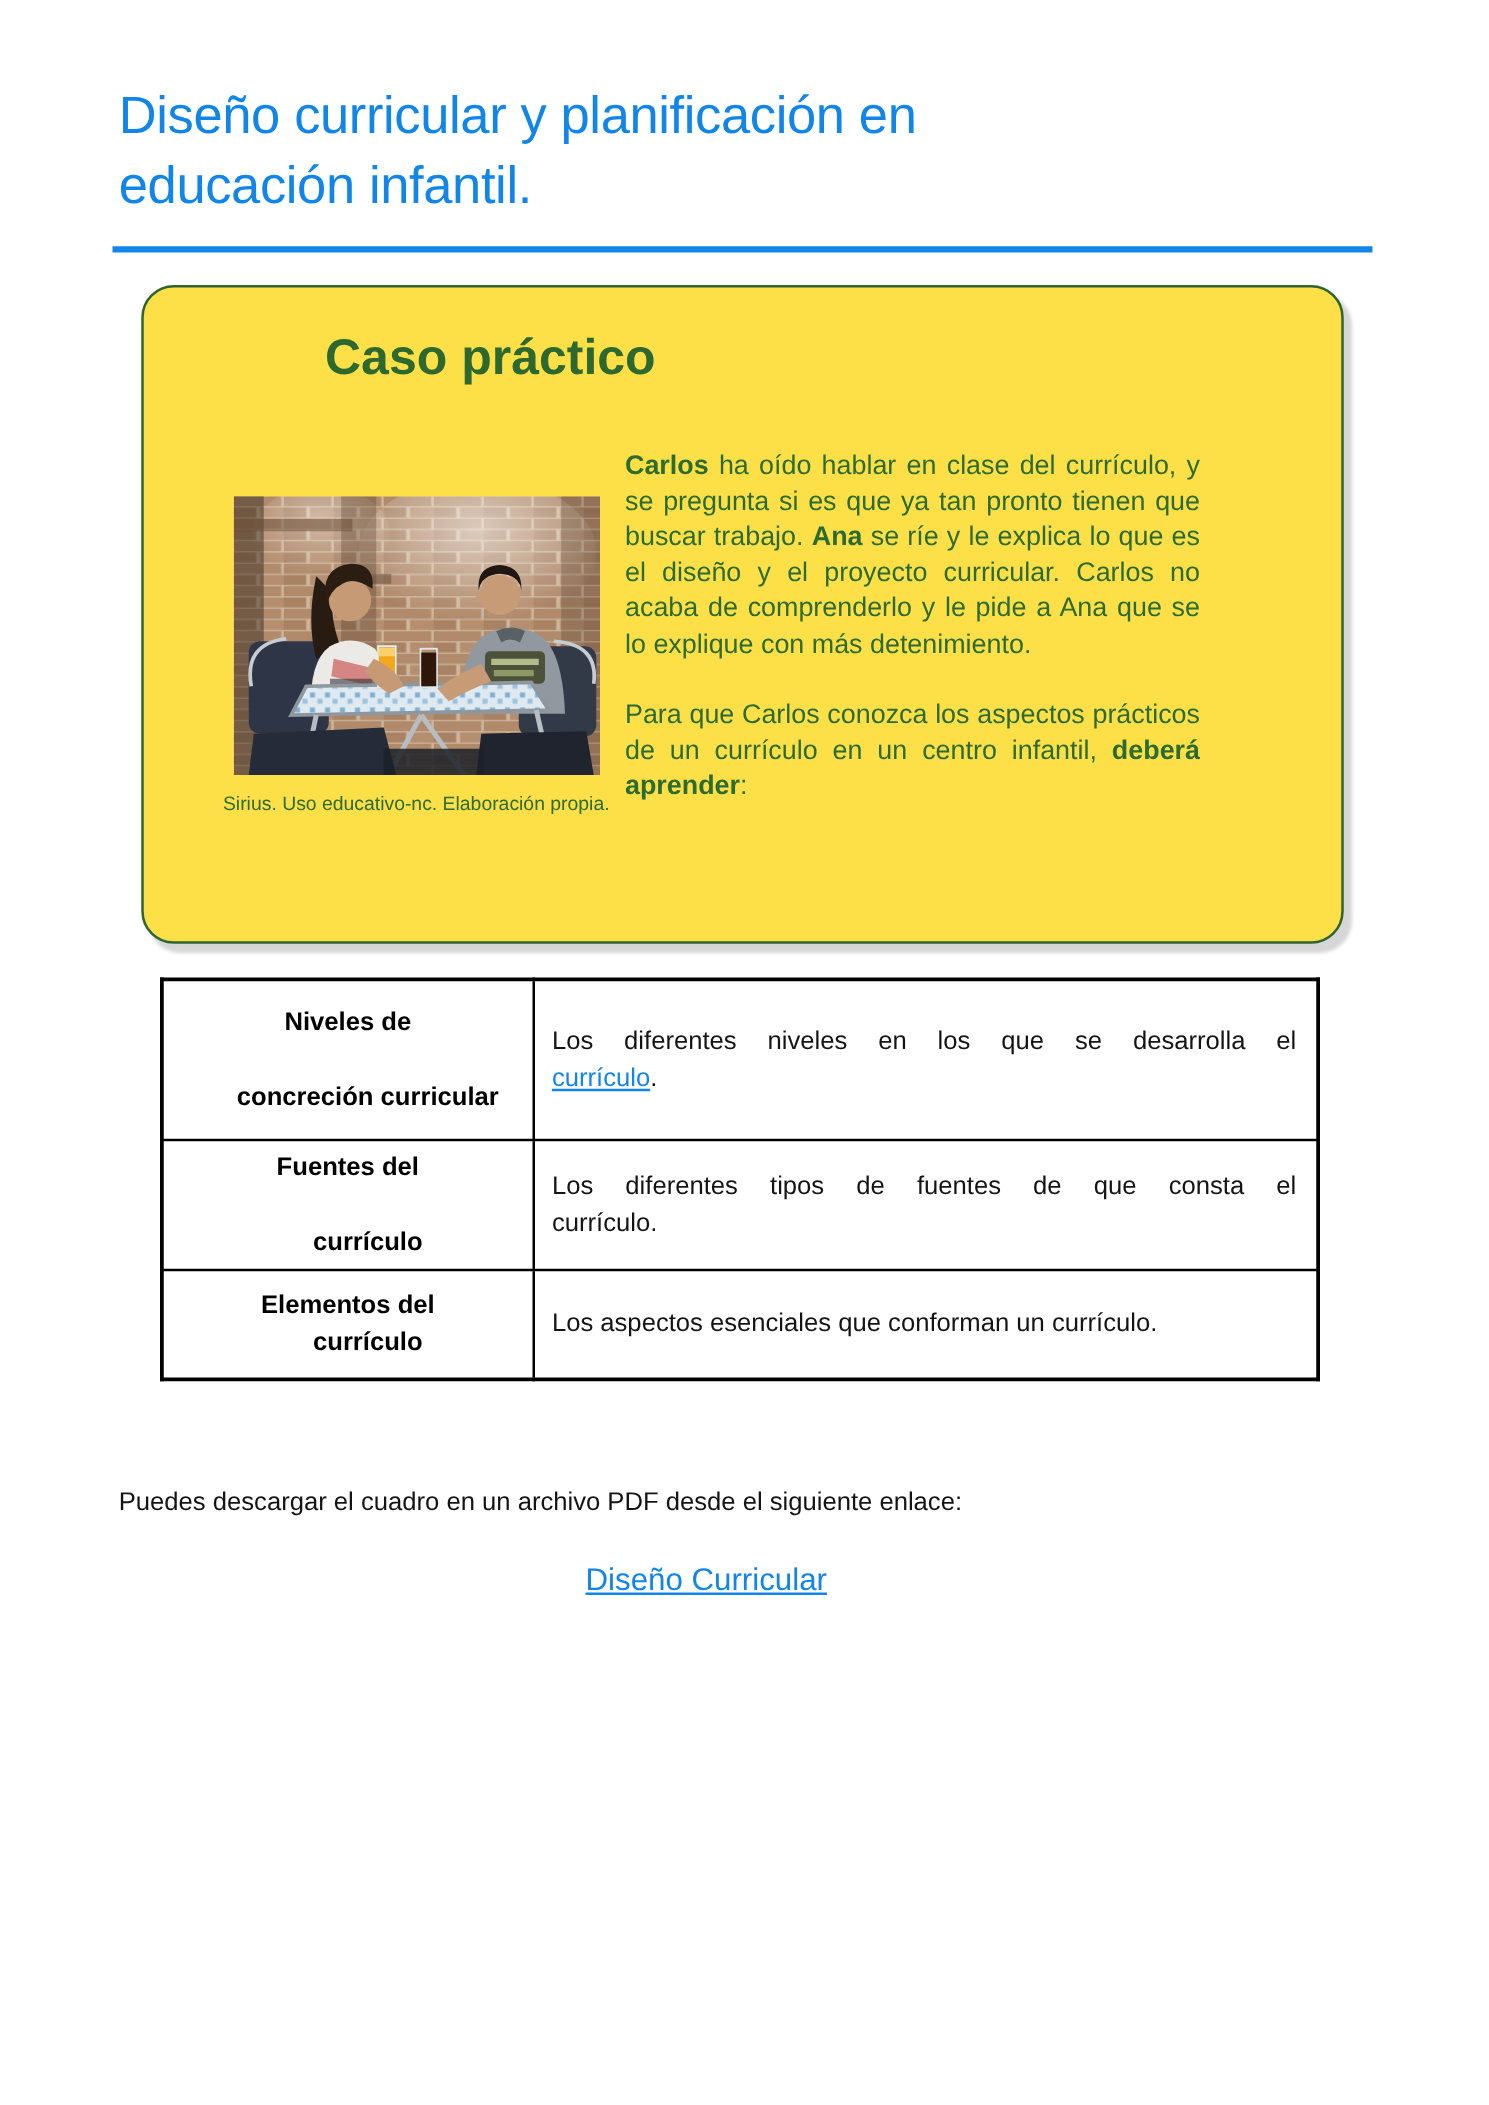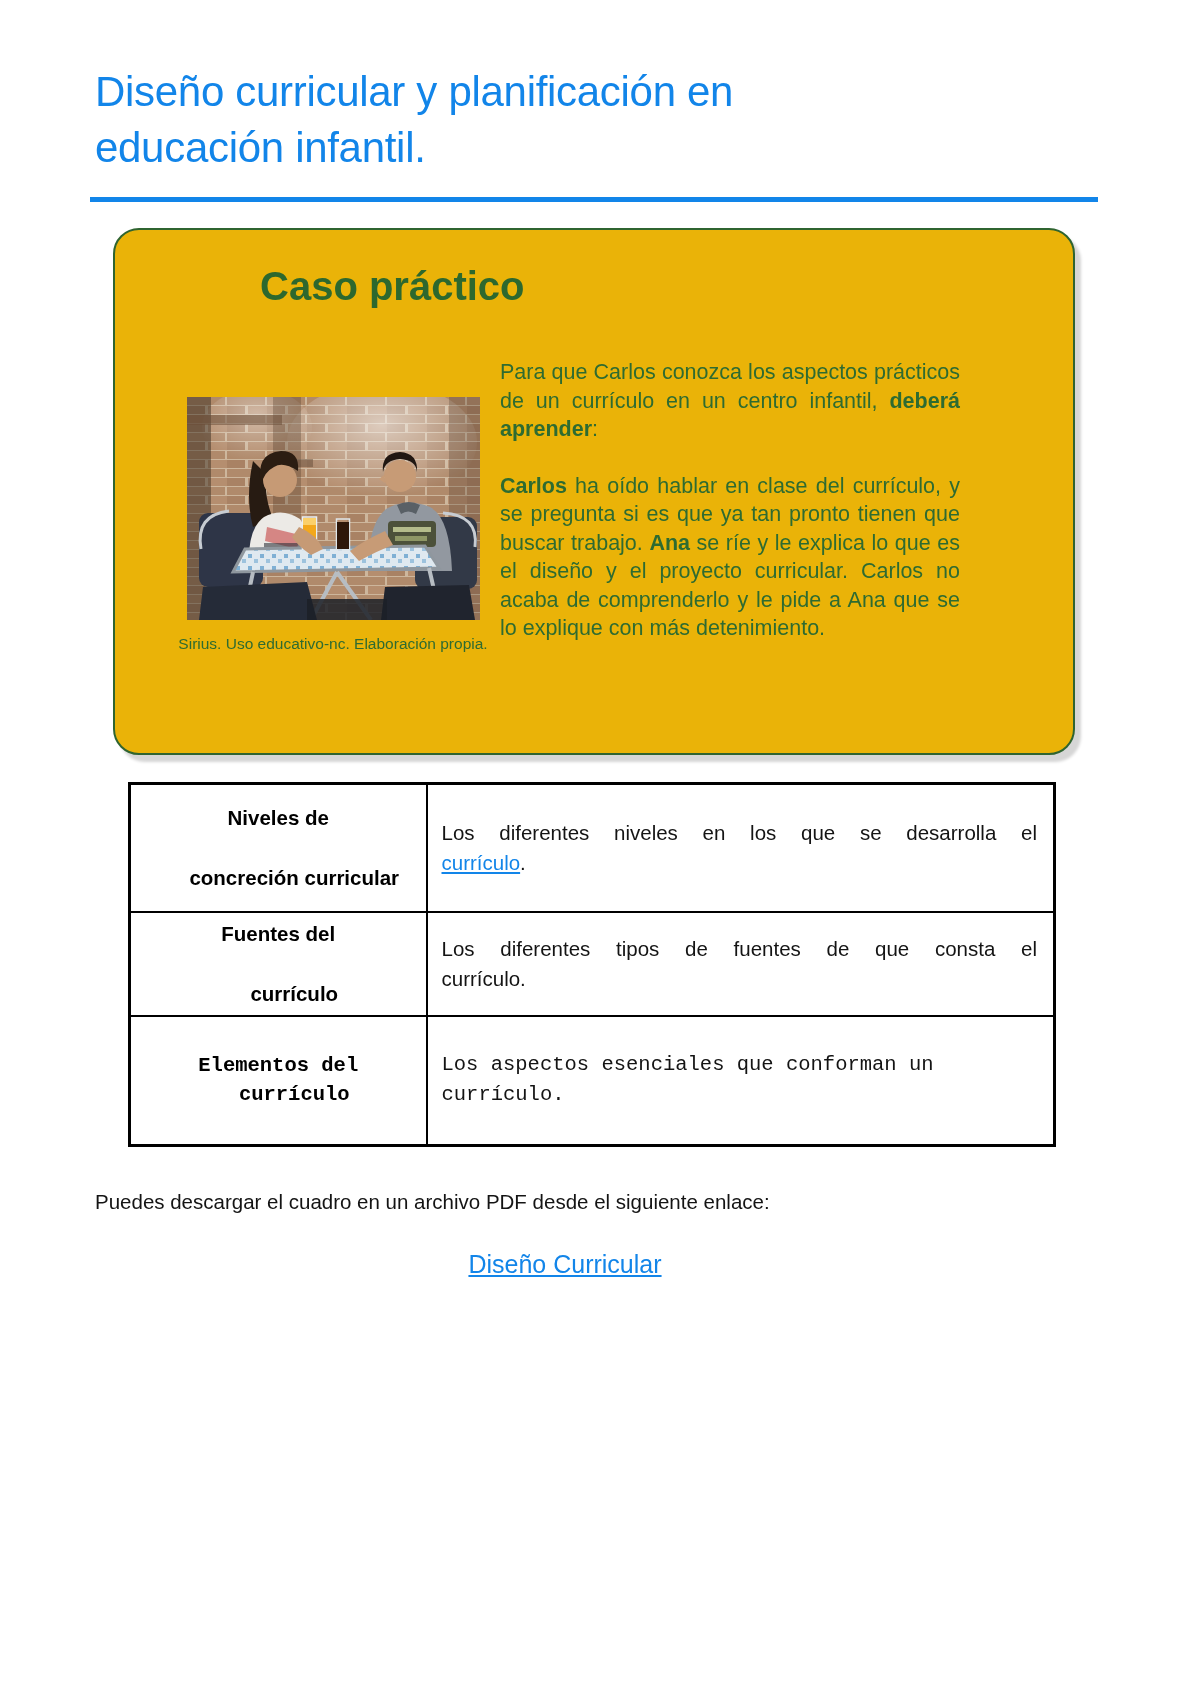--- a/index.html
+++ b/index.html
@@ -17,21 +17,21 @@
   .page{position:absolute;inset:0;}
   .title{
     position:absolute;left:95px;top:64px;margin:0;
     font-size:42px;line-height:1.34;font-weight:normal;color:var(--blue);
     letter-spacing:-0.3px;
   }
   .rule{position:absolute;left:90px;top:197px;width:1008px;height:5px;background:var(--blue);}
 
   .case-box{
     position:absolute;left:113px;top:228px;width:958px;height:523px;
-    background:#eab308;border:2px solid var(--border-green);border-radius:26px;
+    background:#fde047;border:2px solid var(--border-green);border-radius:26px;
     box-shadow:6px 7px 3px #d6d6d6;
   }
   .case-heading{
     position:absolute;left:145px;top:34px;margin:0;
     font-size:40px;font-weight:bold;color:#2d682e;
   }
   .photo{
     position:absolute;left:72px;top:167px;width:293px;height:223px;margin:0;
   }
   .photo svg{display:block;}
@@ -46,21 +46,21 @@
   .case-text p{margin:0;}
   .case-text p + p{margin-top:28px;}
 
   table.summary{
     position:absolute;left:128px;top:782px;width:928px;
     border-collapse:collapse;border:3px solid #000;table-layout:fixed;
   }
   table.summary td{border:2px solid #000;overflow:hidden;}
   tr.r1{height:128px;}
   tr.r2{height:104px;}
-  tr.r3{height:130px;font-family:Liberation Mono, monospace;}
+  tr.r3{height:88px;}
   .cell-title{
     font-weight:bold;font-size:20.5px;color:#000;
     text-align:center;vertical-align:middle;
   }
   .cell-title .l2{margin-top:36px;padding-left:32px;}
   .cell-title.tight .l2{margin-top:6px;}
   .cell-desc{
     font-size:20.5px;color:var(--ink);
     padding:0 16px 0 14px;vertical-align:middle;
     text-align:justify;text-align-last:justify;
@@ -165,22 +165,22 @@
           <path d="M16,190 L120,185 L130,223 L12,223 Z" fill="#252b38"></path>
           <path d="M198,190 L282,188 L288,223 L194,223 Z" fill="#20242e"></path>
           <rect x="120" y="202" width="80" height="21" fill="#1c2027" opacity="0.85"></rect>
         </g>
       </svg>
     </figure>
 
     <figcaption class="caption">Sirius. Uso educativo-nc. Elaboración propia.</figcaption>
 
     <div class="case-text">
+      <p><b>Carlos</b><span> ha oído hablar en clase del currículo, y se pregunta si es que ya tan pronto tienen que buscar trabajo. </span><b>Ana</b><span> se ríe y le explica lo que es el diseño y el proyecto curricular. Carlos no acaba de comprenderlo y le pide a Ana que se lo explique con más detenimiento.</span></p>
       <p><span>Para que Carlos conozca los aspectos prácticos de un currículo en un centro infantil, </span><b>deberá aprender</b><span>:</span></p>
-      <p><b>Carlos</b><span> ha oído hablar en clase del currículo, y se pregunta si es que ya tan pronto tienen que buscar trabajo. </span><b>Ana</b><span> se ríe y le explica lo que es el diseño y el proyecto curricular. Carlos no acaba de comprenderlo y le pide a Ana que se lo explique con más detenimiento.</span></p>
     </div>
   </section>
 
   <table class="summary">
     <colgroup>
         <col style="width:297px">
         <col>
       </colgroup>
     <tbody>
       <tr class="r1">

